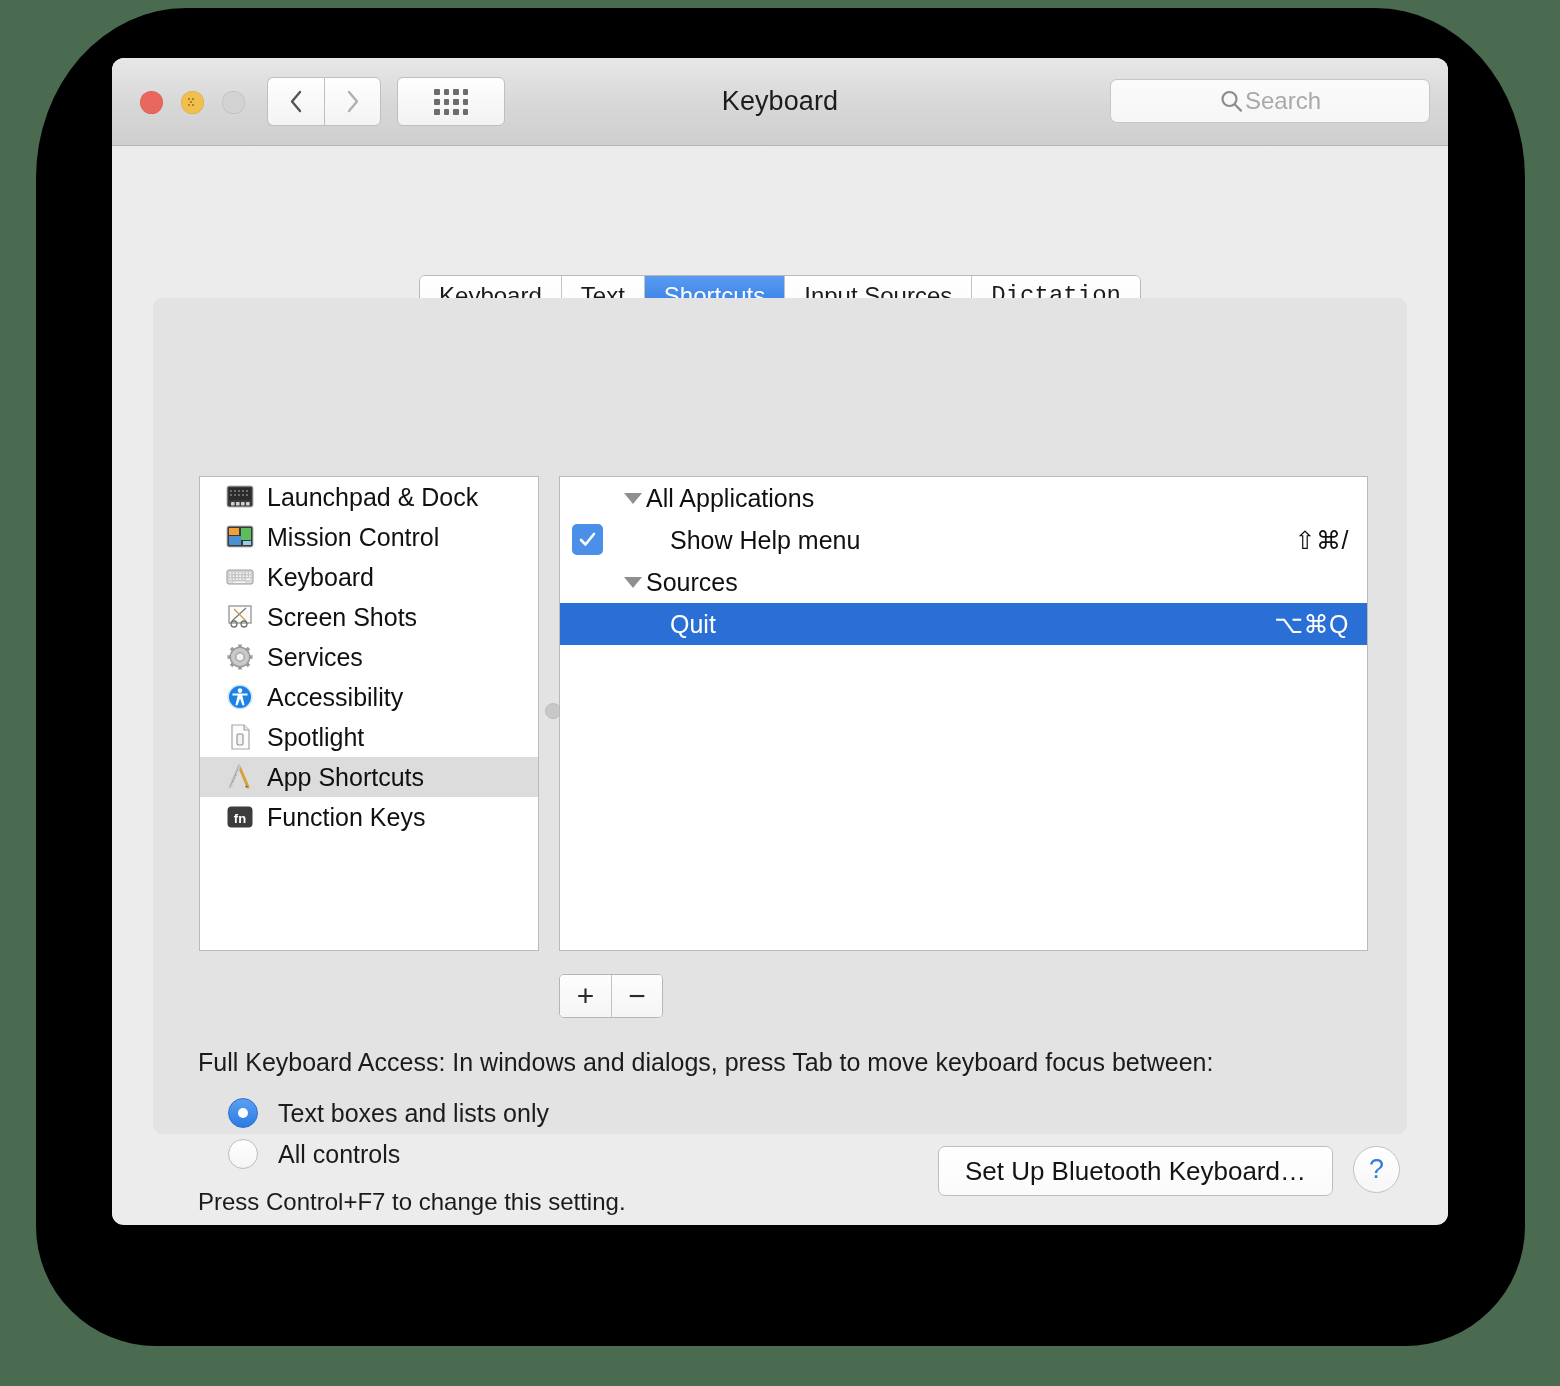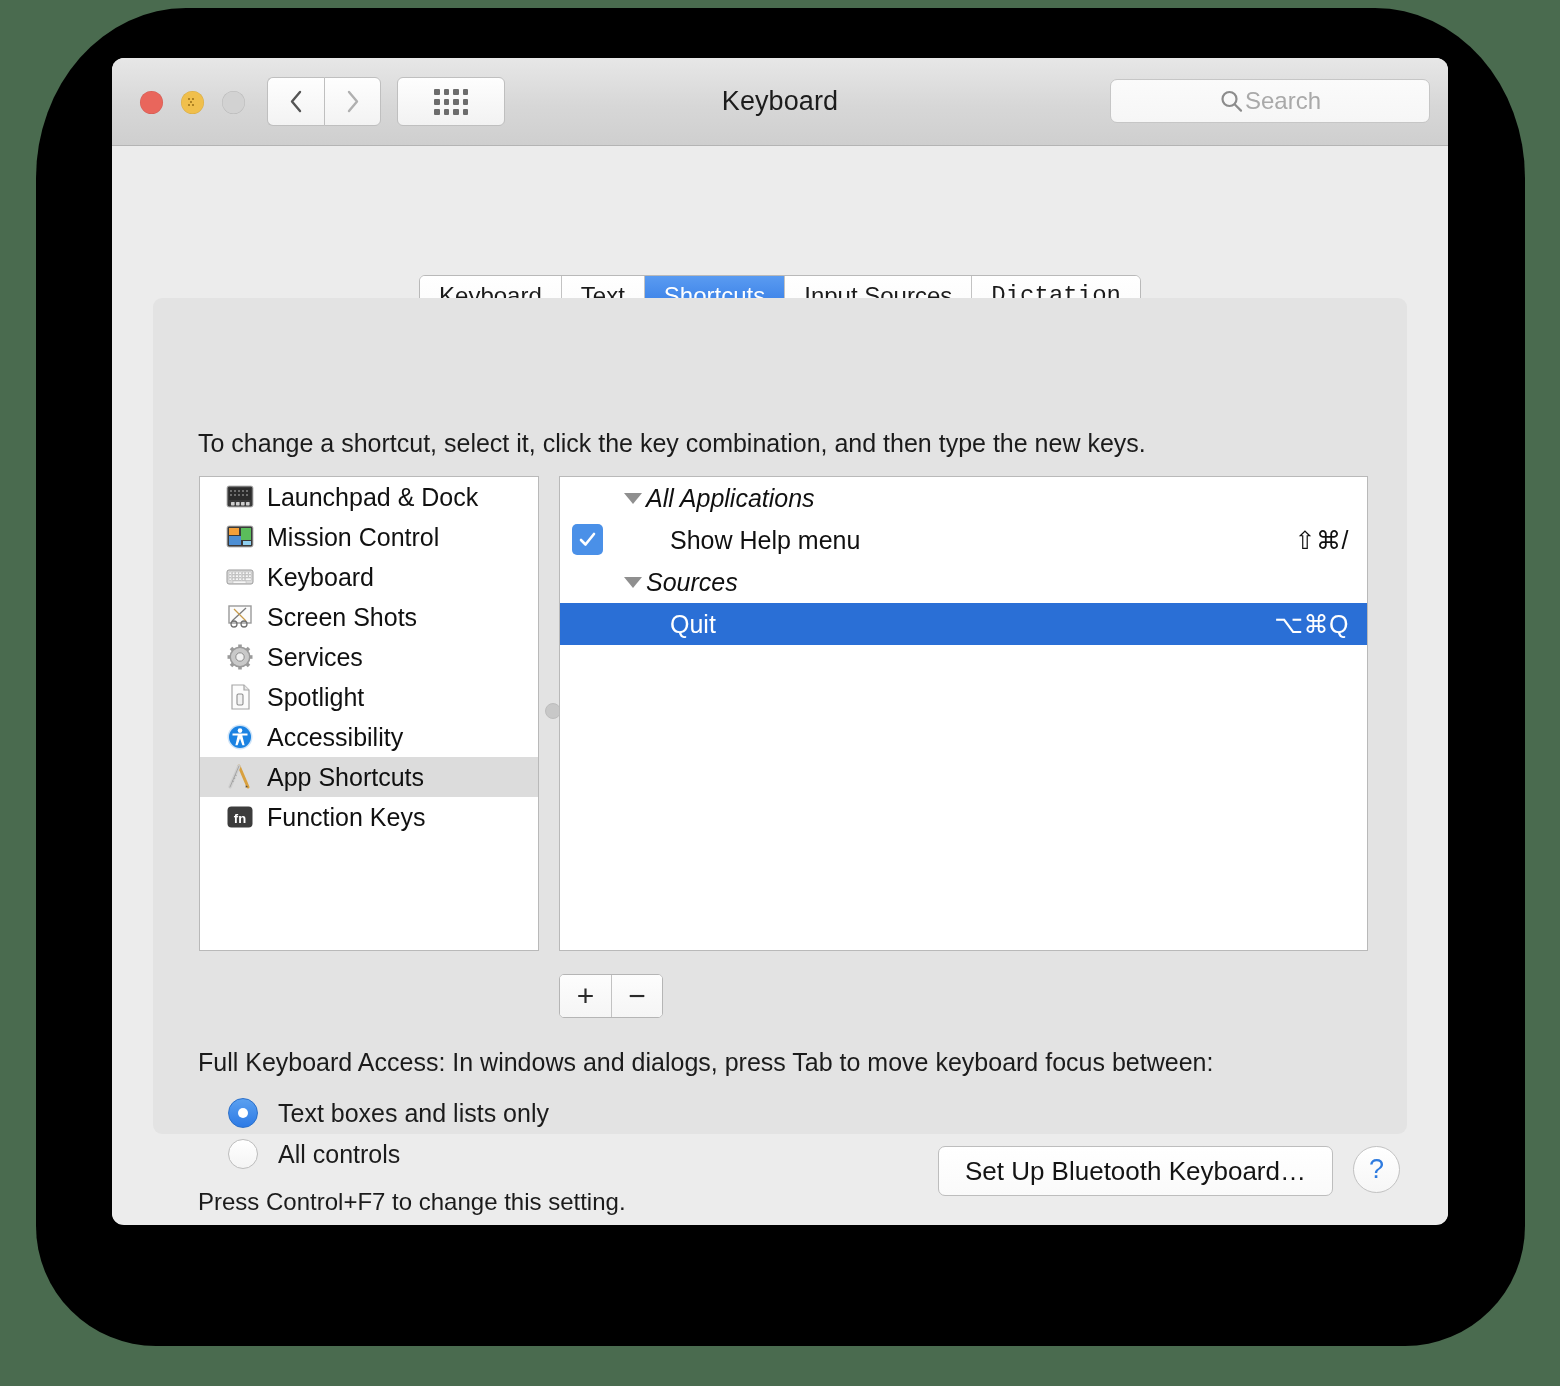--- a/index.html
+++ b/index.html
@@ -243,21 +243,21 @@
   .sc-row.item  { padding-left: 110px; }
   .sc-row.selected { background: #2a6fd6; color: #ffffff; }
   .disclosure {
     position: absolute;
     left: 64px;
     width: 0; height: 0;
     border-left: 9px solid transparent;
     border-right: 9px solid transparent;
     border-top: 11px solid #8f8f8f;
   }
-  .sc-group-label { margin-left: 24px; font-style: italic; }
+  .sc-group-label { margin-left: 24px; }
   .sc-keys {
     position: absolute;
     right: 18px;
     font-size: 25px;
     letter-spacing: 0.5px;
   }
   .sc-check {
     position: absolute;
     left: 12px; top: 5px;
     width: 31px; height: 31px;
@@ -421,21 +421,20 @@
           <div class="tab">Keyboard</div>
           <div class="tab">Text</div>
           <div class="tab active">Shortcuts</div>
           <div class="tab">Input Sources</div>
           <div class="tab">Dictation</div>
         </div>
       </div>
 
       <div class="panel">
 
-        <div class="helptext">To change a shortcut, select it, click the key combination, and then type the new keys.</div>
 
         <div class="sidebar-list">
 
           <div class="sb-item">
             <span class="sb-icon">
               <svg viewBox="0 0 28 28" width="28" height="28">
                 <rect x="1" y="3" width="26" height="21" rx="2" fill="#3a3a3a" stroke="#b9b9b9"></rect>
                 <rect x="3" y="5" width="22" height="12" fill="#2b2b2b"></rect>
                 <g fill="#6d6d6d">
                     <rect x="4" y="7" width="2" height="2"></rect>
@@ -533,38 +532,38 @@
                 <circle cx="14" cy="14" r="9" fill="#c9c9c9"></circle>
                 <circle cx="14" cy="14" r="4.2" fill="#f2f2f2" stroke="#8c8c8c" stroke-width="1"></circle>
               </svg>
             </span>
             <span>Services</span>
           </div>
 
           <div class="sb-item">
             <span class="sb-icon">
               <svg viewBox="0 0 28 28" width="28" height="28">
-                <path d="M6 2 h12 l5 5 v19 h-17 z" fill="#fcfcfc" stroke="#a6a6a6" stroke-width="1.2"></path>
-                <path d="M18 2 v5 h5" fill="#e8e8e8" stroke="#a6a6a6" stroke-width="1.2"></path>
-                <rect x="11" y="11" width="6" height="11" rx="1.4" fill="#f2f2f2" stroke="#8e8e8e" stroke-width="1.1"></rect>
-              </svg>
-            </span>
-            <span>Spotlight</span>
-          </div>
-
-          <div class="sb-item">
-            <span class="sb-icon">
-              <svg viewBox="0 0 28 28" width="28" height="28">
                 <circle cx="14" cy="14" r="12.5" fill="#cfe4f8"></circle>
                 <circle cx="14" cy="14" r="11" fill="#1a82e2"></circle>
                 <circle cx="14" cy="7.6" r="2.3" fill="#fff"></circle>
                 <path d="M6.5 10.6 h15 v2 h-5.2 l2.3 9.6 h-2.2 l-2.4-6.6 -2.4 6.6 h-2.2 l2.3-9.6 h-5.2 z" fill="#fff"></path>
               </svg>
             </span>
             <span>Accessibility</span>
+          </div>
+
+          <div class="sb-item">
+            <span class="sb-icon">
+              <svg viewBox="0 0 28 28" width="28" height="28">
+                <path d="M6 2 h12 l5 5 v19 h-17 z" fill="#fcfcfc" stroke="#a6a6a6" stroke-width="1.2"></path>
+                <path d="M18 2 v5 h5" fill="#e8e8e8" stroke="#a6a6a6" stroke-width="1.2"></path>
+                <rect x="11" y="11" width="6" height="11" rx="1.4" fill="#f2f2f2" stroke="#8e8e8e" stroke-width="1.1"></rect>
+              </svg>
+            </span>
+            <span>Spotlight</span>
           </div>
 
           <div class="sb-item selected">
             <span class="sb-icon">
               <svg viewBox="0 0 28 28" width="28" height="28">
                 <path d="M13 3 L22 24" stroke="#d8a03f" stroke-width="3" stroke-linecap="round" fill="none"></path>
                 <path d="M13 3 L4 24" stroke="#cfcfcf" stroke-width="3.4" stroke-linecap="round" fill="none"></path>
                 <path d="M13 3 L4 24" stroke="#9a9a9a" stroke-width="0.8" stroke-linecap="round" fill="none"></path>
                 <g stroke="#8d8d8d" stroke-width="0.7">
                   <line x1="6.4" y1="18" x2="7.7" y2="18.5"></line>

